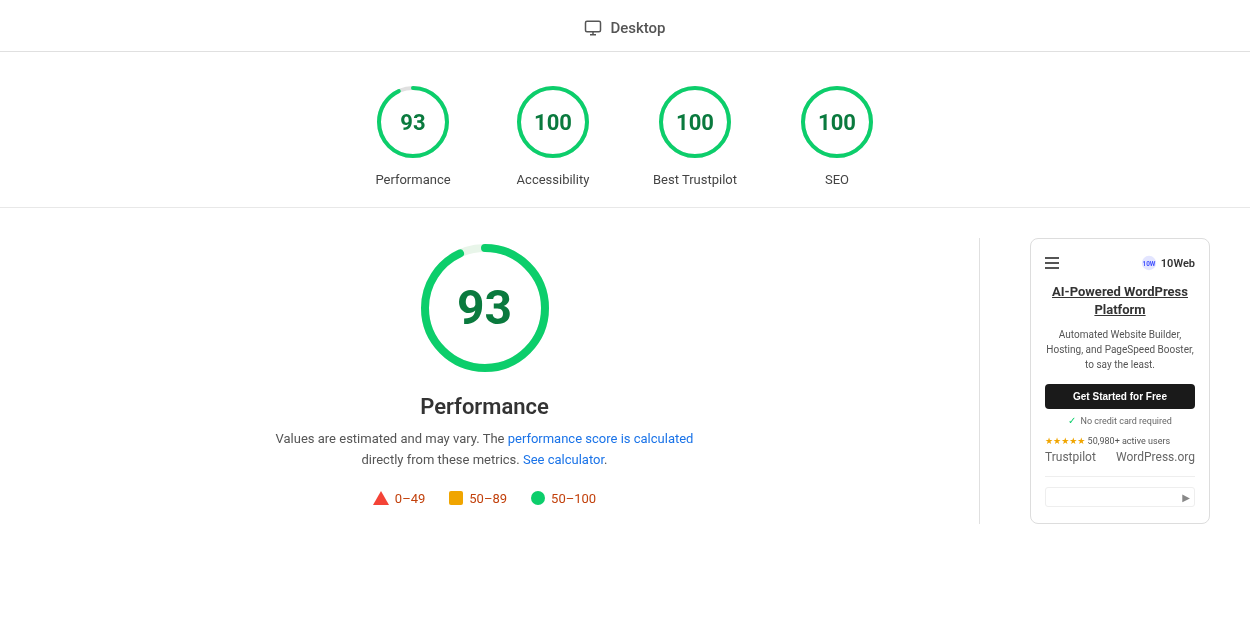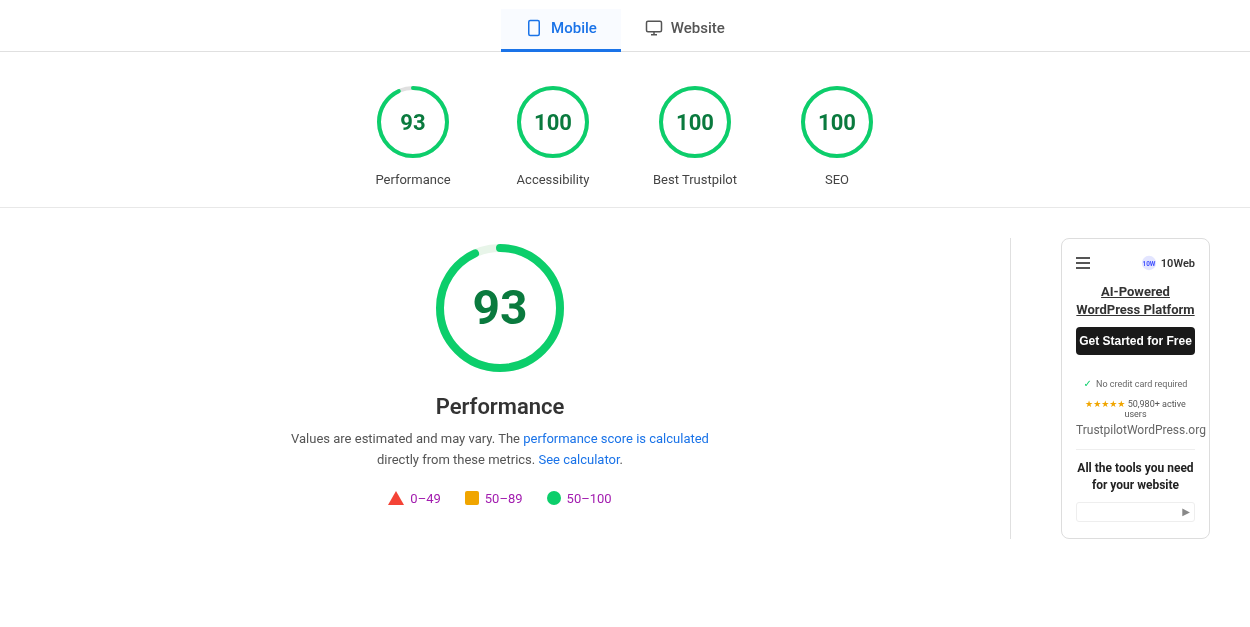--- a/index.html
+++ b/index.html
@@ -174,21 +174,21 @@
       background: #e0e0e0;
       margin: 0 10px;
     }
 
     
     .legend {
       display: flex;
       align-items: center;
       gap: 24px;
       font-size: 13px;
-      color: #a21caf;
+      color: #c2410c;
     }
     .legend-item {
       display: flex;
       align-items: center;
       gap: 6px;
     }
     .legend-triangle {
       width: 0;
       height: 0;
       border-left: 8px solid transparent;
@@ -203,21 +203,21 @@
     }
     .legend-circle {
       width: 14px;
       height: 14px;
       background: #0cce6b;
       border-radius: 50%;
     }
 
     
     .right-panel {
-      width: 149px;
+      width: 180px;
       flex-shrink: 0;
       border-radius: 29px;
     }
     .ad-card {
       border: 1px solid #ddd;
       border-radius: 8px;
       padding: 16px 14px;
       font-size: 11px;
       color: #333;
       background: #fff;
@@ -268,25 +268,25 @@
       margin-bottom: 12px;
     }
     .ad-cta-btn {
       display: block;
       width: 100%;
       background: #1a1a1a;
       color: #fff;
       border: none;
       border-radius: 4px;
       padding: 7px 0;
-      font-size: 12px;
+      font-size: 10px;
       font-weight: 600;
       text-align: center;
       cursor: pointer;
-      margin-bottom: 23px;
+      margin-bottom: 6px;
     }
     .ad-no-card {
       display: flex;
       align-items: center;
       justify-content: center;
       gap: 4px;
       font-size: 9px;
       color: #666;
       margin-bottom: 10px;
     }
@@ -339,34 +339,27 @@
     }
     .ad-expand-icon {
       font-size: 10px;
       color: #888;
     }
   </style>
 </head>
 <body>
 
 <div class="tab-bar">
-  <div class="tab active">
-    <svg class="tab-icon" viewBox="0 0 24 24" fill="none" stroke="#1a73e8" stroke-width="2">
-      <rect x="5" y="2" width="14" height="20" rx="2" ry="2"></rect>
-      <line x1="12" y1="18" x2="12" y2="18.01"></line>
-    </svg>
-    <span>Mobile</span>
-  </div>
   <div class="tab">
     <svg class="tab-icon" viewBox="0 0 24 24" fill="none" stroke="#555" stroke-width="2">
       <rect x="2" y="3" width="20" height="14" rx="2" ry="2"></rect>
       <line x1="8" y1="21" x2="16" y2="21"></line>
       <line x1="12" y1="17" x2="12" y2="21"></line>
     </svg>
-    <span>Website</span>
+    <span>Desktop</span>
   </div>
 </div>
 
 <div class="scores-row">
 
   <div class="score-item">
     <div class="score-circle">
       <svg viewBox="0 0 80 80">
         <circle class="track" cx="40" cy="40" r="34"></circle>
         <circle class="fill-green" cx="40" cy="40" r="34" stroke-dasharray="213.6" stroke-dashoffset="14.95"></circle>
@@ -458,35 +451,35 @@
         </div>
         <div class="ad-brand">
           <svg class="ad-logo-icon" viewBox="0 0 20 20" fill="none">
             <circle cx="10" cy="10" r="9" fill="#4353ff" opacity="0.15"></circle>
             <text x="10" y="14" text-anchor="middle" font-size="8" fill="#4353ff" font-weight="700">10W</text>
           </svg>
           <span>10Web</span>
         </div>
       </div>
       <div class="ad-title">AI-Powered WordPress Platform</div>
+      <div class="ad-subtitle">Automated Website Builder, Hosting, and PageSpeed Booster, to say the least.</div>
       <button class="ad-cta-btn">Get Started for Free</button>
       <div class="ad-no-card">
         <span class="ad-check">✓</span>
         <span>No credit card required</span>
       </div>
       <div class="ad-ratings">
         <div>
           <span class="stars">★★★★★</span>
           <span>50,980+ active users</span>
         </div>
       </div>
       <div class="ad-badges">
         <span>Trustpilot</span>
         <span>WordPress.org</span>
       </div>
       <div class="ad-divider"></div>
-      <div class="ad-footer-title">All the tools you need for your website</div>
       <div class="ad-footer-bottom">
         <span class="ad-expand-icon">▶</span>
       </div>
     </div>
   </div>
 </div>
 
 </body></html>

